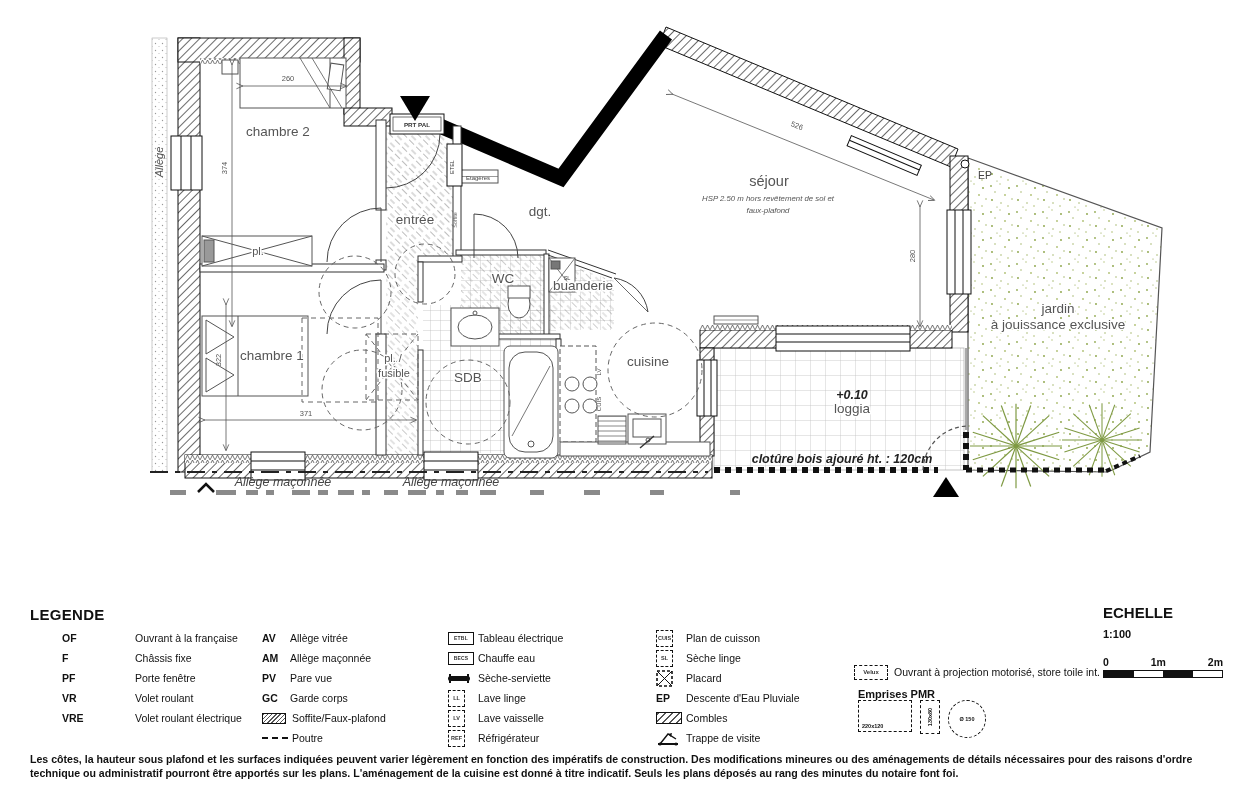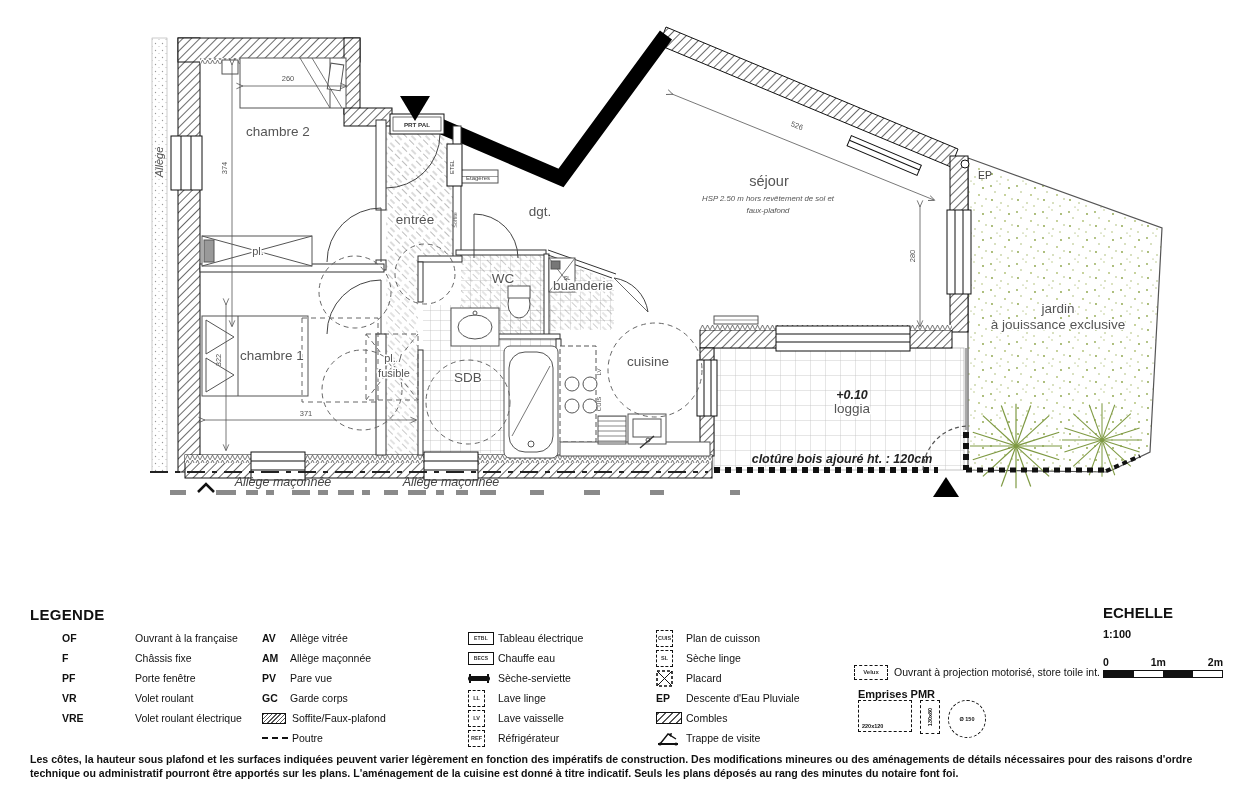--- a/index.html
+++ b/index.html
@@ -403,21 +403,21 @@
         <span class="lb">Soffite/Faux-plafond</span>
       </div>
   <div class="row">
         <span class="icw">
           <span class="ic-poutre"></span>
         </span>
         <span class="lb">Poutre</span>
       </div>
 </div>
 
-<div class="col c3" style="left:436px">
+<div class="col c3" style="left:416px">
   <div class="row">
         <span class="icw">
           <span class="ic-box">ETBL</span>
         </span>
         <span class="lb">Tableau électrique</span>
       </div>
   <div class="row">
         <span class="icw">
           <span class="ic-box">BECS</span>
         </span>

